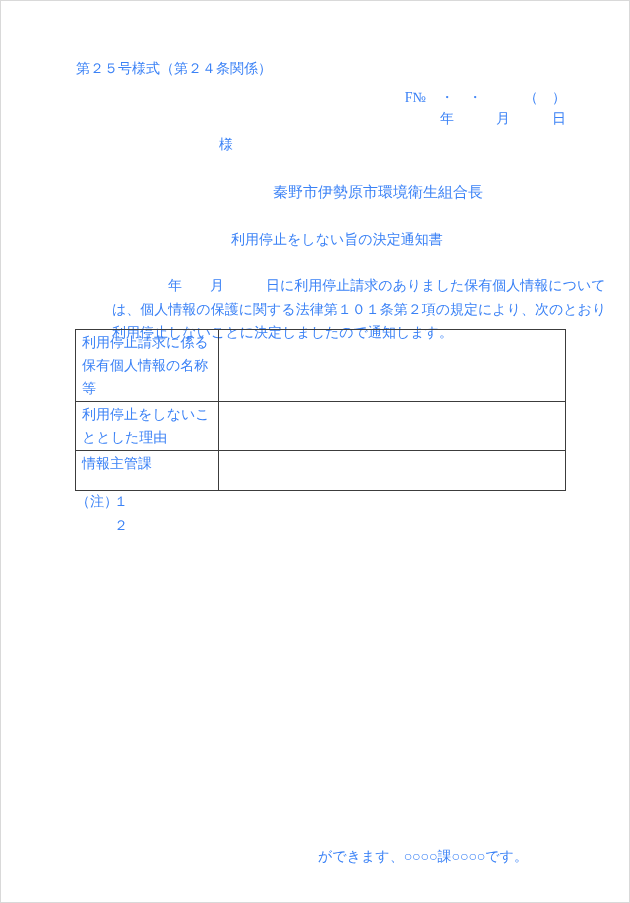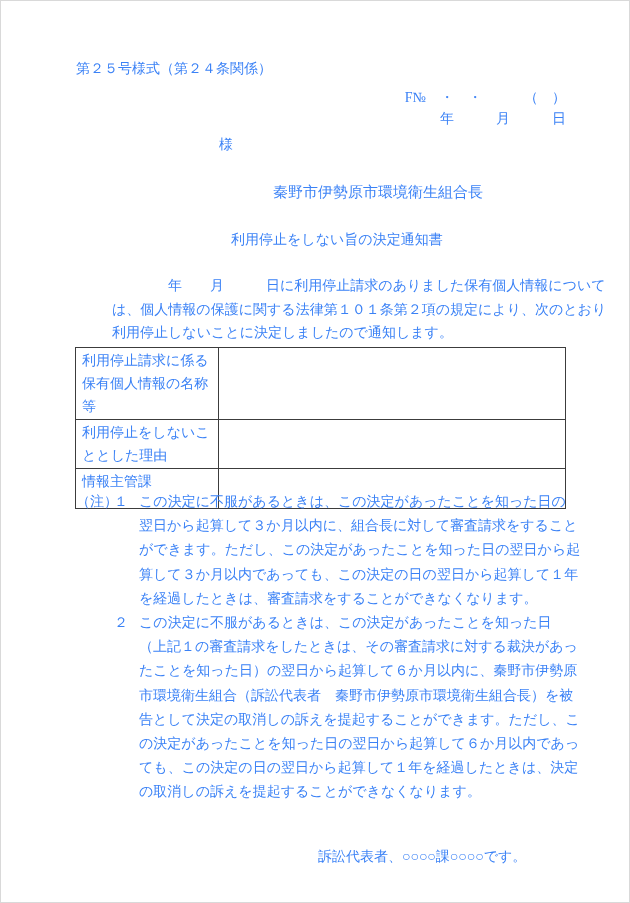--- a/index.html
+++ b/index.html
@@ -25,21 +25,21 @@
   .doc-title { left:230px; top:229px; letter-spacing:0; }
 
   .body-para {
     left:75px; top:273px; width:540px;
     line-height:23.5px;
     white-space:pre-line;
     margin-left:36px;
   }
 
   table.info-table {
-    position:absolute; left:74px; top:346px;
+    position:absolute; left:74px; top:328px;
     border-collapse:collapse;
     table-layout:fixed;
     padding-left:16px;
   }
   table.info-table td {
     border:1px solid #3c3c3c;
     vertical-align:top;
     padding:1px 6px;
     line-height:23px;
     white-space:pre-line;
@@ -97,38 +97,25 @@
         <td class="cell-label">情報主管課</td>
         <td class="cell-value"></td>
       </tr>
     </tbody>
   </table>
 
   <div class="abs notes">
     <div class="note-row">
       <div class="note-label">（注）</div>
       <div class="note-num">１</div>
-      <div class="note-text">この決定に不服があるときは、この決定があったことを知った日の
-翌日から起算して３か月以内に、組合長に対して審査請求をすること
-ができます。ただし、この決定があったことを知った日の翌日から起
-算して３か月以内であっても、この決定の日の翌日から起算して１年
-を経過したときは、審査請求をすることができなくなります。</div>
     </div>
     <div class="note-row">
       <div class="note-label"></div>
       <div class="note-num">２</div>
-      <div class="note-text">この決定に不服があるときは、この決定があったことを知った日
-（上記１の審査請求をしたときは、その審査請求に対する裁決があっ
-たことを知った日）の翌日から起算して６か月以内に、秦野市伊勢原
-市環境衛生組合（訴訟代表者　秦野市伊勢原市環境衛生組合長）を被
-告として決定の取消しの訴えを提起することができます。ただし、こ
-の決定があったことを知った日の翌日から起算して６か月以内であっ
-ても、この決定の日の翌日から起算して１年を経過したときは、決定
-の取消しの訴えを提起することができなくなります。</div>
     </div>
   </div>
 
   <div class="abs footer">
-    <div>訴訟代表者、○○○○課○○○○です。</div>
+    <div>ができます、○○○○課○○○○です。</div>
     
   </div>
 
 </div>
 
 </body></html>

